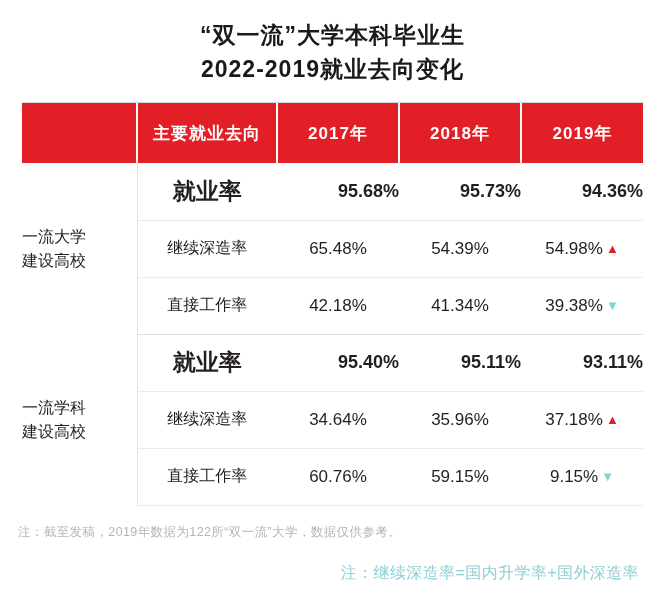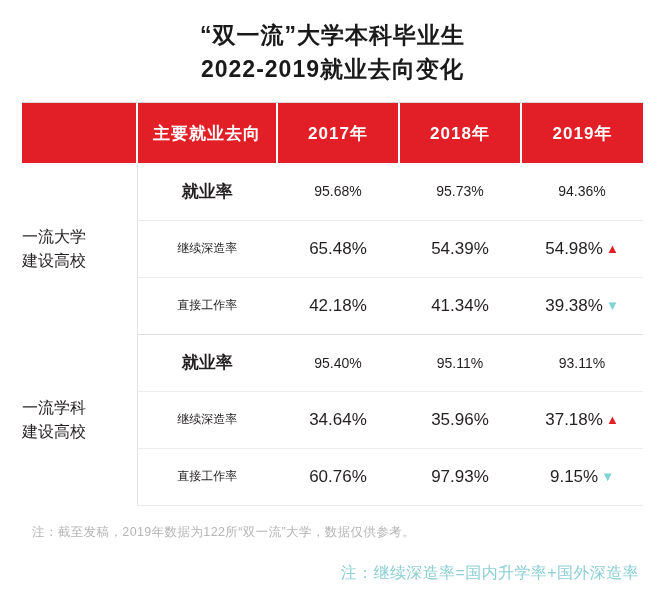--- a/index.html
+++ b/index.html
@@ -73,50 +73,50 @@
   tr.data-row { height: 57px; }
   .group-cell {
     text-align: left;
     font-size: 16px;
     line-height: 24px;
     color: #231f20;
     border-right: 1px solid #e6e6e6;
   }
   .metric-cell {
     text-align: center;
-    font-size: 12px;
+    font-size: 16px;
     color: #231f20;
     border-bottom: 1px solid #ececec;
   }
-  .metric-cell.bold { font-weight: bold; font-size: 17px; }
+  .metric-cell.bold { font-weight: bold; font-size: 23px; }
   .val-cell {
     text-align: center;
     font-size: 17px;
     color: #231f20;
     border-bottom: 1px solid #ececec;
     position: relative;
     white-space: nowrap;
   }
-  .val-cell.bold { font-weight: normal; font-size: 14px; }
+  .val-cell.bold { font-weight: bold; font-size: 18px; text-align: right; }
   .arrow {
     font-size: 13px;
     margin-left: 3px;
     vertical-align: 1px;
   }
   .arrow.up { color: #e21f26; }
   .arrow.down { color: #7fd4d6; }
 
   
   .thick-sep td {
     border-bottom: 1px solid #e0e0e0;
   }
 
   
   .note-1 {
-    margin: 18px 26px 0 32px;
+    margin: 18px 26px 0 18px;
     font-size: 12.5px;
     color: #b5b5b5;
     letter-spacing: 0.4px;
   }
   .note-2 {
     margin: 22px 26px 0 0;
     text-align: right;
     font-size: 16px;
     color: #9fd9dd;
     letter-spacing: 0.4px;
@@ -196,21 +196,21 @@
           <td class="metric-cell">继续深造率</td>
           <td class="val-cell">34.64%</td>
           <td class="val-cell">35.96%</td>
           <td class="val-cell">
             <span>37.18%</span><span class="arrow up">▲</span>
           </td>
         </tr>
         <tr class="data-row">
           <td class="metric-cell">直接工作率</td>
           <td class="val-cell">60.76%</td>
-          <td class="val-cell">97.93%</td>
+          <td class="val-cell">59.15%</td>
           <td class="val-cell">
             <span>9.15%</span><span class="arrow down">▼</span>
           </td>
         </tr>
       </tbody>
     </table>
   </div>
 
   <div class="note-1">注：截至发稿，2019年数据为122所“双一流”大学，数据仅供参考。</div>
   <div class="note-2">

